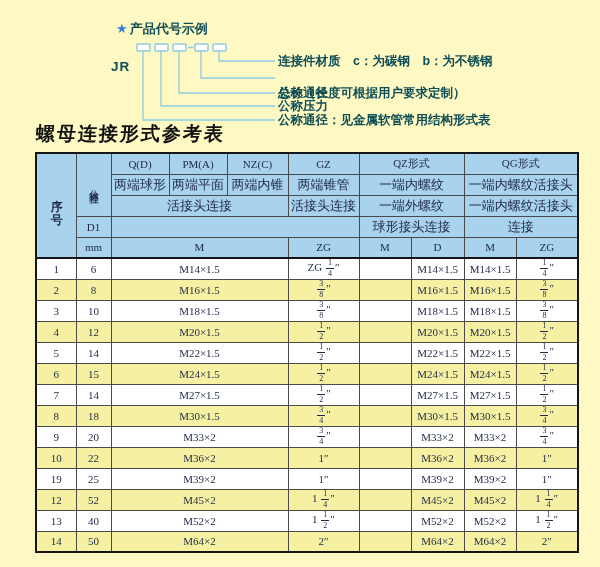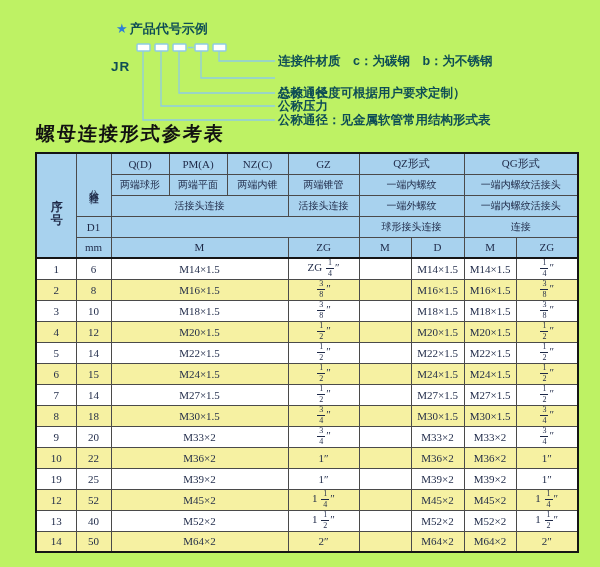--- a/index.html
+++ b/index.html
@@ -1,17 +1,17 @@
 <!DOCTYPE html>
 <html style="--header-bg: #a8d2ee; --row-alt: #f6f1a2; --ink: #1e2947; --teal: #0f4e55; --line-blue: #8fcbe4; --star-blue: #2e7fd6;"><head>
 <meta charset="utf-8">
 <style>
   html,body{margin:0;padding:0;background:#fff;}
   .page{
-    position:relative;width:600px;height:567px;background:#bef264;overflow:hidden;
+    position:relative;width:600px;height:567px;background:#fef9c3;overflow:hidden;
     font-family:"Liberation Serif","DejaVu Serif",serif;color:var(--ink,#1e2947);
   }
   
   .diagram{position:absolute;top:0;left:0;width:600px;height:152px;}
   .diagram-heading{
     position:absolute;top:20px;left:116px;font-size:13px;font-weight:bold;
     font-family:"Liberation Sans","DejaVu Sans",sans-serif;color:var(--teal,#0f4e55);
   }
   .diagram-heading .star{color:var(--star-blue,#2e7fd6);margin-right:2px;}
   .code-prefix{
@@ -41,21 +41,21 @@
   }
   table.ref th,table.ref td{
     border:1px solid #4a4a4a;padding:0 1px;text-align:center;vertical-align:middle;
     overflow:hidden;white-space:nowrap;font-weight:normal;color:var(--ink,#1e2947);
   }
   table.ref thead th{background:var(--header-bg,#a8d2ee);}
   table.ref thead tr{height:21px;}
   table.ref tbody tr{height:21px;background:#fff;}
   table.ref tbody tr.alt{background:var(--row-alt,#f6f1a2);}
   table.ref thead{border-bottom:2px solid #151515;}
-  .cn{font-size:10px;}
+  .cn{font-size:13px;}
   .vtext{writing-mode:vertical-rl;text-orientation:upright;display:inline-block;}
   .vtext.serial{font-size:12px;letter-spacing:15px;font-weight:bold;}
   .vtext.diameter{font-size:10px;letter-spacing:2px;}
   
   .frac{display:inline-block;vertical-align:middle;text-align:center;font-size:8px;line-height:1;margin:0 1px;}
   .frac .fnum{display:block;border-bottom:1px solid currentColor;padding:0 2px 1px;}
   .frac .fden{display:block;padding-top:1px;}
 </style>
 </head>
 <body>

